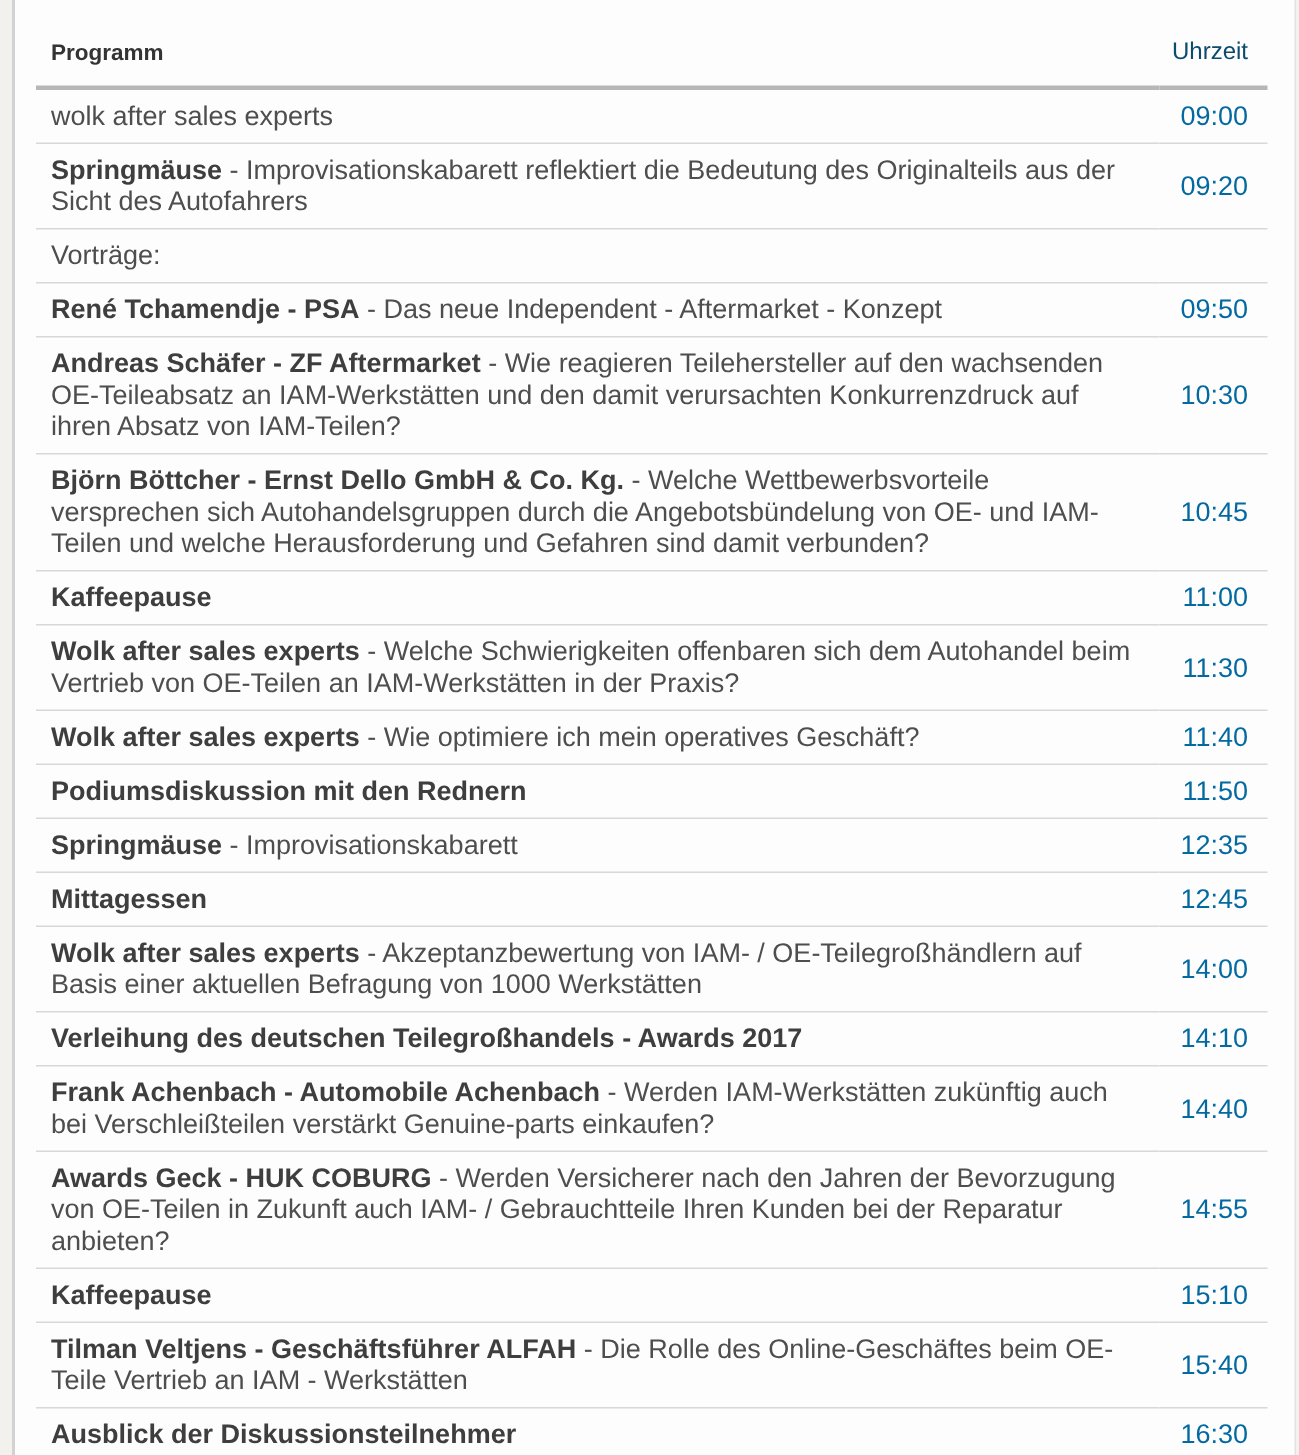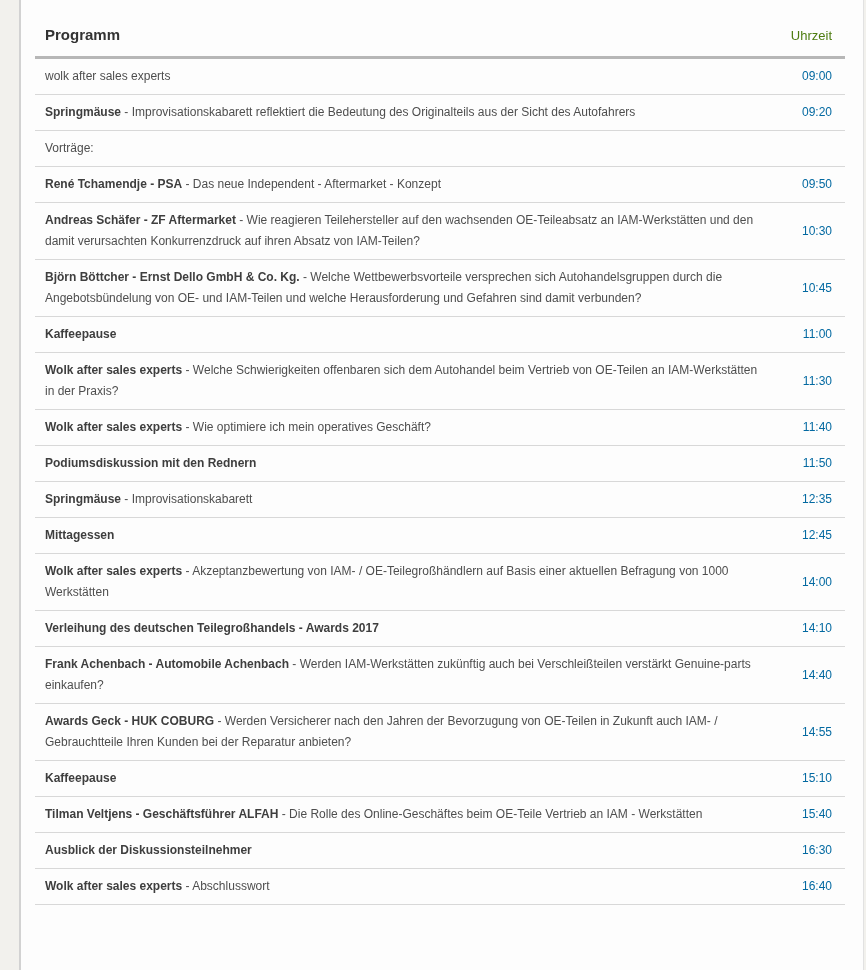--- a/index.html
+++ b/index.html
@@ -4,21 +4,21 @@
 <style>
   * { margin: 0; padding: 0; box-sizing: border-box; }
   html, body {
     width: 866px;
     height: 970px;
     overflow: hidden;
     font-family: "Liberation Sans", sans-serif;
     background: #f2f1ed;
   }
   .panel {
-    margin-left: 19px;
+    margin-left: 8px;
     margin-right: 2px;
     height: 970px;
     background: #fdfdfd;
     border-left: 2px solid #d2d2d2;
     border-right: 1px solid #e2e2e2;
   }
   .inner {
     padding: 26px 18px 0 14px;
   }
   table {
@@ -30,30 +30,30 @@
     text-align: left;
     font-size: 15px;
     font-weight: bold;
     color: #333333;
     padding: 0 10px 13px 10px;
     border-bottom: 3px solid #b7b7b7;
   }
   th.col-time {
     width: 72px;
     text-align: right;
-    font-size: 13px;
+    font-size: 16px;
     font-weight: normal;
-    color: #4d7c0f;
+    color: #0c4a6e;
     padding: 0 13px 13px 0;
     border-bottom: 3px solid #b7b7b7;
     vertical-align: bottom;
   }
   td {
     border-bottom: 1px solid #d8d8d8;
-    font-size: 12px;
+    font-size: 18px;
     line-height: 21px;
     vertical-align: middle;
   }
   td.cell-program {
     padding: 7px 14px 7px 10px;
     color: #4e4e4e;
   }
   td.cell-time {
     padding: 7px 13px 7px 0;
     text-align: right;

